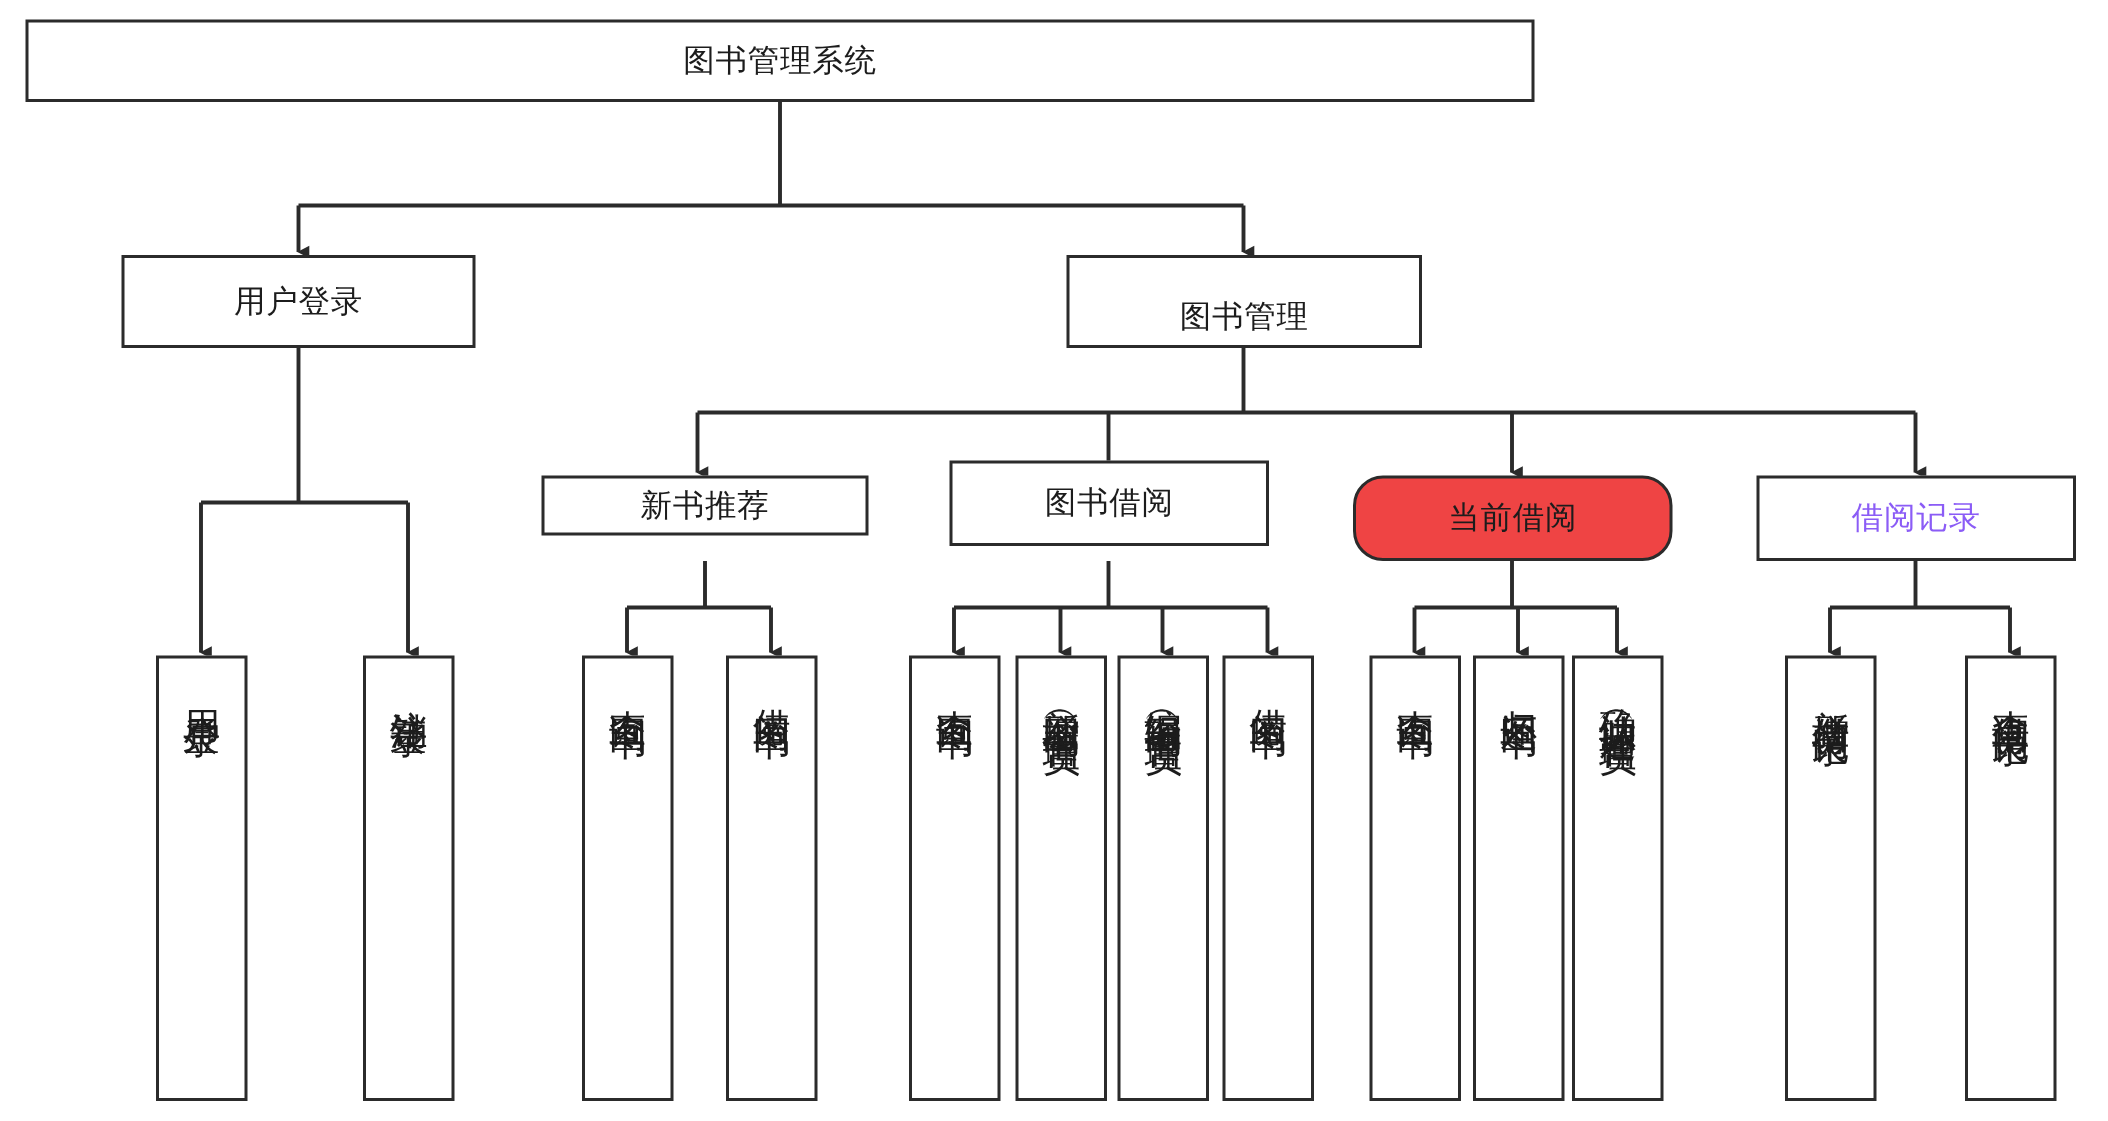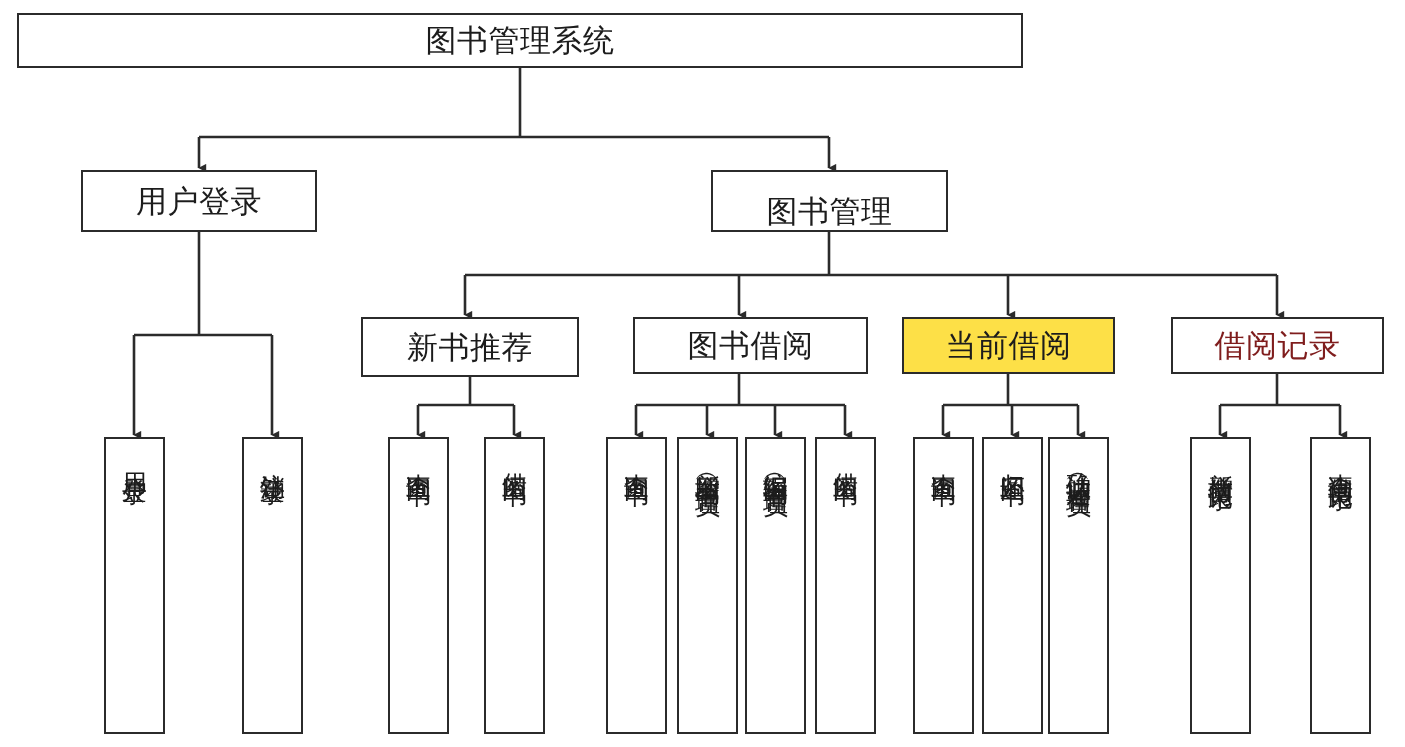--- a/index.html
+++ b/index.html
@@ -37,21 +37,21 @@
     overflow: hidden;
   }
   .node-label {
     color: #1c1c1c;
     text-align: center;
     line-height: 1.18;
     letter-spacing: 0.5px;
     white-space: pre-line;
   }
   .node-horizontal .node-label {
-    font-size: 31px;
+    font-size: 21px;
   }
   .node-vertical {
     align-items: flex-start;
     justify-content: center;
     padding-top: 14px;
   }
   .node-vertical .node-label {
     font-size: 25px;
     writing-mode: vertical-rl;
     text-orientation: upright;
@@ -119,31 +119,31 @@
   <div id="node-layer">
       <div class="node-box node-horizontal" style="left: 17px; top: 13px; width: 1006px; height: 55px; border-color: rgb(43, 43, 43); background: rgb(255, 255, 255);">
         <span class="node-label" style="color: rgb(28, 28, 28);">图书管理系统</span>
       </div>
       <div class="node-box node-horizontal" style="left: 81px; top: 170px; width: 236px; height: 62px; border-color: rgb(43, 43, 43); background: rgb(255, 255, 255);">
         <span class="node-label" style="color: rgb(28, 28, 28);">用户登录</span>
       </div>
       <div class="node-box node-horizontal" style="left: 711px; top: 170px; width: 237px; height: 62px; border-color: rgb(43, 43, 43); background: rgb(255, 255, 255);">
         <span class="node-label" style="color: rgb(28, 28, 28); margin-top: 20px;">图书管理</span>
       </div>
-      <div class="node-box node-horizontal" style="left: 361px; top: 317px; width: 218px; height: 60px; border-color: rgb(43, 43, 43); background: rgb(255, 255, 255);">
+      <div class="node-box node-horizontal" style="left: 361px; top: 317px; width: 218px; height: 40px; border-color: rgb(43, 43, 43); background: rgb(255, 255, 255);">
         <span class="node-label" style="color: rgb(28, 28, 28);">新书推荐</span>
       </div>
-      <div class="node-box node-horizontal" style="left: 633px; top: 317px; width: 235px; height: 57px; border-color: rgb(43, 43, 43); background: rgb(255, 255, 255);">
+      <div class="node-box node-horizontal" style="left: 633px; top: 307px; width: 213px; height: 57px; border-color: rgb(43, 43, 43); background: rgb(255, 255, 255);">
         <span class="node-label" style="color: rgb(28, 28, 28);">图书借阅</span>
       </div>
-      <div class="node-box node-horizontal" style="left: 902px; top: 317px; width: 213px; height: 57px; border-color: rgb(43, 43, 43); background: #fde047;">
+      <div class="node-box node-horizontal" style="left: 902px; top: 317px; width: 213px; height: 57px; border-color: rgb(43, 43, 43); background: #ef4444; border-radius: 20px;">
         <span class="node-label" style="color: rgb(28, 28, 28);">当前借阅</span>
       </div>
       <div class="node-box node-horizontal" style="left: 1171px; top: 317px; width: 213px; height: 57px; border-color: rgb(43, 43, 43); background: rgb(255, 255, 255);">
-        <span class="node-label" style="color: #7f1d1d;">借阅记录</span>
+        <span class="node-label" style="color: #8b5cf6;">借阅记录</span>
       </div>
       <div class="node-box node-vertical" style="left: 104px; top: 437px; width: 61px; height: 297px; border-color: rgb(43, 43, 43); background: rgb(255, 255, 255);">
         <span class="node-label" style="color: rgb(28, 28, 28);">用户登录</span>
       </div>
       <div class="node-box node-vertical" style="left: 242px; top: 437px; width: 61px; height: 297px; border-color: rgb(43, 43, 43); background: rgb(255, 255, 255);">
         <span class="node-label" style="color: rgb(28, 28, 28);">注销登录</span>
       </div>
       <div class="node-box node-vertical" style="left: 388px; top: 437px; width: 61px; height: 297px; border-color: rgb(43, 43, 43); background: rgb(255, 255, 255);">
         <span class="node-label" style="color: rgb(28, 28, 28);">查询图书</span>
       </div>

